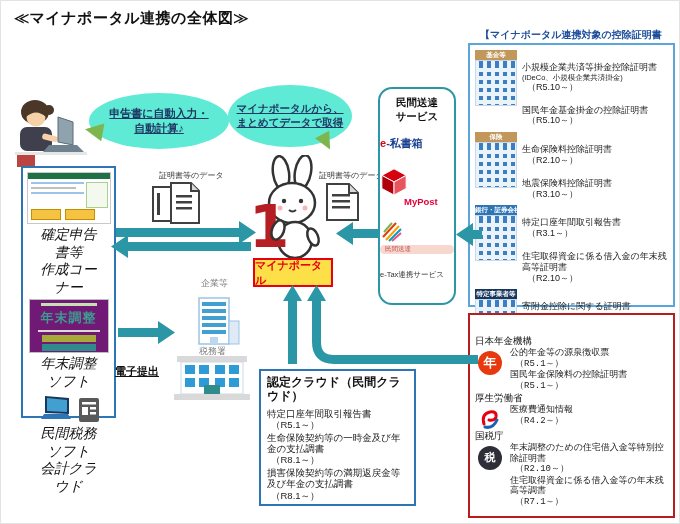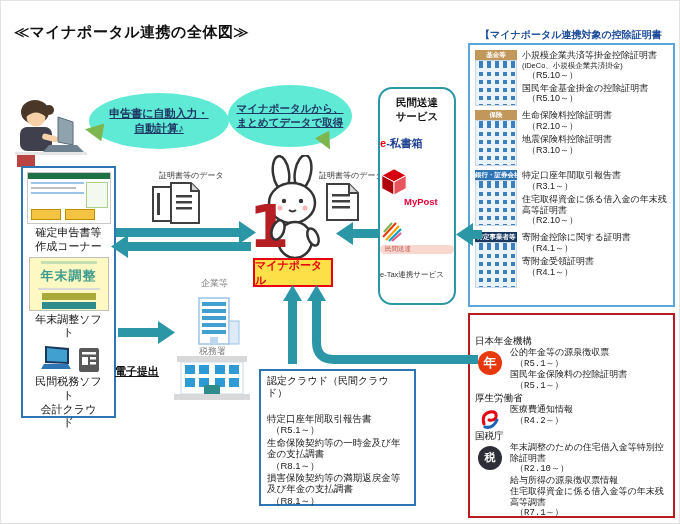--- a/index.html
+++ b/index.html
@@ -1,44 +1,44 @@
 <!DOCTYPE html>
 <html><head>
 <meta charset="utf-8">
 <style>
   html,body{margin:0;padding:0;background:#fff;}
   .canvas{position:relative;width:680px;height:524px;background:#fff;overflow:hidden;
           font-family:"Liberation Sans",sans-serif;border:1px solid #e3e3e3;box-sizing:border-box;color:#222;}
   .abs{position:absolute;}
   .pre{white-space:pre-line;}
 
-  .title{left:13px;top:22px;font-size:15px;font-weight:bold;color:#111;letter-spacing:.5px;}
+  .title{left:13px;top:8px;font-size:15px;font-weight:bold;color:#111;letter-spacing:.5px;}
 
   
   .bubble{background:#5eead4;border-radius:50%;display:flex;align-items:center;justify-content:center;
           text-align:center;font-weight:bold;color:#203864;text-decoration:underline;}
   .b1{left:88px;top:92px;width:140px;height:56px;font-size:11px;}
   .b1::before{content:"";position:absolute;left:-13px;top:28px;border:9px solid transparent;
               border-right:18px solid #7DB64E;transform:rotate(10deg);}
   .b2{left:227px;top:84px;width:124px;height:62px;font-size:10.5px;}
   .b2::after{content:"";position:absolute;right:16px;bottom:-11px;border:8px solid transparent;
              border-top:17px solid #7DB64E;transform:rotate(-28deg);}
 
   
   .leftbox{left:20px;top:165px;width:95px;height:252px;border:2px solid #2E75B6;background:#fff;
            box-sizing:border-box;text-align:center;}
-  .lb-label{font-size:11px;line-height:1.25;color:#111;margin:2px 12px;}
+  .lb-label{font-size:14px;line-height:1.25;color:#111;margin:2px 12px;font-style:italic;}
   .thumb1{width:82px;height:50px;border:1px solid #C8C8C8;background:#fff;position:relative;margin:4px auto 2px;}
   .t1-bar{height:6px;background:#1E7145;}
   .t1-line{height:2px;background:#9DC3E6;margin:3px 26px 0 3px;}
   .t1-line.g{background:#BFBFBF;margin-right:34px;}
   .t1-side{position:absolute;right:2px;top:9px;width:20px;height:24px;border:1px solid #A9D08E;background:#F3F9EF;}
   .t1-btn{position:absolute;bottom:3px;width:30px;height:11px;background:#F5C242;border:1px solid #BF9000;box-sizing:border-box;}
   .t1-btn.b{left:3px}.t1-btn.c{left:37px}
-  .thumb2{width:80px;height:54px;border:1px solid #BFBFBF;margin:3px auto 2px;background:#fef9c3;padding-top:3px;box-sizing:border-box;}
+  .thumb2{width:80px;height:54px;border:1px solid #BFBFBF;margin:3px auto 2px;background:#701a75;padding-top:3px;box-sizing:border-box;}
   .t2-top{width:56px;height:3px;background:#C6E0B4;margin:0 auto 3px;}
   .t2-title{font-size:13px;font-weight:bold;color:#3E9B8F;letter-spacing:1px;}
   .t2-sub{width:62px;height:2px;background:#D9D9D9;margin:3px auto;}
   .t2-btn1{width:54px;height:7px;background:#A9A939;margin:2px auto;}
   .t2-btn2{width:54px;height:7px;background:#2E8C8C;margin:2px auto;}
   .lb-icons{display:flex;justify-content:center;align-items:flex-end;gap:4px;margin-top:3px;height:30px;}
 
   .denshi{left:114px;top:363px;font-size:11px;font-weight:bold;text-decoration:underline;color:#111;}
 
   .data-label{font-size:8px;color:#333;}
@@ -53,42 +53,42 @@
   .pd-title{font-size:10.5px;font-weight:bold;line-height:1.3;text-align:center;color:#111;}
   .eshishobako{display:block;margin-top:13px;font-size:11px;font-weight:bold;color:#1B3F8F;}
   .eshishobako::first-letter{color:#E60012;}
   .mypost-label{font-size:9.5px;color:#E5003A;font-weight:bold;margin-top:1px;padding-left:24px;}
   .etax-badge{font-size:6.5px;background:#F8D7CE;color:#C0504D;border-radius:6px;padding:0 5px;margin-top:2px;}
   .etax-label{font-size:7.5px;color:#333;margin-top:16px;}
 
   
   .ccbox{left:258px;top:368px;width:157px;height:137px;border:2px solid #2E75B6;background:#fff;box-sizing:border-box;
          padding:4px 6px;font-size:9.5px;line-height:1.2;}
-  .cc-title{font-size:10px;font-weight:normal;margin-bottom:14px;color:#111;}
+  .cc-title{font-size:12px;font-weight:bold;margin-bottom:4px;color:#111;}
   .cc-item{margin-bottom:1px;}
   .cc-since{text-indent:4px;}
 
   
   .rp-title{left:479px;top:27px;width:200px;font-size:10px;font-weight:bold;color:#1F4E9C;}
   .rpanel{left:467px;top:42px;width:207px;height:264px;border:2px solid #5BA7DB;background:#fff;box-sizing:border-box;
           padding:5px 4px 0 5px;display:flex;flex-direction:column;gap:4px;font-size:9px;line-height:1.2;}
   .rp-group{display:flex;gap:5px;}
   .bldg{width:42px;flex:none;}
   .bldg-badge{height:10px;font-size:6.5px;font-weight:bold;color:#fff;text-align:center;line-height:10px;
               overflow:hidden;white-space:nowrap;}
   .bg0,.bg1{background:#C1975C;}
   .bg2{background:#2E75B6;}
   .bg3{background:#17375E;}
   .bldg-body{height:44px;background-color:#EAF2FA;border:1px solid #C9D8E8;
     background-image:repeating-linear-gradient(0deg,transparent 0 4px,#EAF2FA 4px 8px),
                      repeating-linear-gradient(90deg,#3C7FC0 0 4px,transparent 4px 8px);
     background-position:3px 3px;}
   .rp-note{font-size:7.5px;}
   .rp-since{text-indent:5px;}
-  .rp-item{margin-bottom:2px;}
+  .rp-item{margin-bottom:2px;margin-top:12px;}
 
   
   .apanel{left:467px;top:312px;width:207px;height:205px;border:2px solid #b91c1c;background:#fff;box-sizing:border-box;
           padding:20px 5px;font-size:9px;line-height:1.17;font-family:Liberation Mono, monospace;}
   .ag-header{font-size:9.5px;color:#111;margin:1px 0 1px;}
   .ag-row{display:flex;gap:5px;}
   .ag-iconcol{width:30px;flex:none;display:flex;justify-content:center;align-items:flex-start;padding-top:3px;}
   .ag-items{flex:1;}
   .ag-item{margin-bottom:1px;}
   .icon-round{width:24px;height:24px;border-radius:50%;display:flex;align-items:center;justify-content:center;
@@ -379,21 +379,20 @@
     <div class="ag-row">
       <div class="ag-iconcol">
         <div class="icon-round icon-nta">税</div>
       </div>
       <div class="ag-items">
         <div class="ag-item">
           <div>年末調整のための住宅借入金等特別控除証明書</div>
           <div class="rp-since">（R2.10～）</div>
         </div>
         <div class="ag-item">
-          <div>給与所得の源泉徴収票情報</div>
         </div>
         <div class="ag-item">
           <div>住宅取得資金に係る借入金等の年末残高等調書</div>
           <div class="rp-since">（R7.1～）</div>
         </div>
       </div>
     </div>
   </div>
 
   <svg class="abs arrows" viewBox="0 0 680 524">

